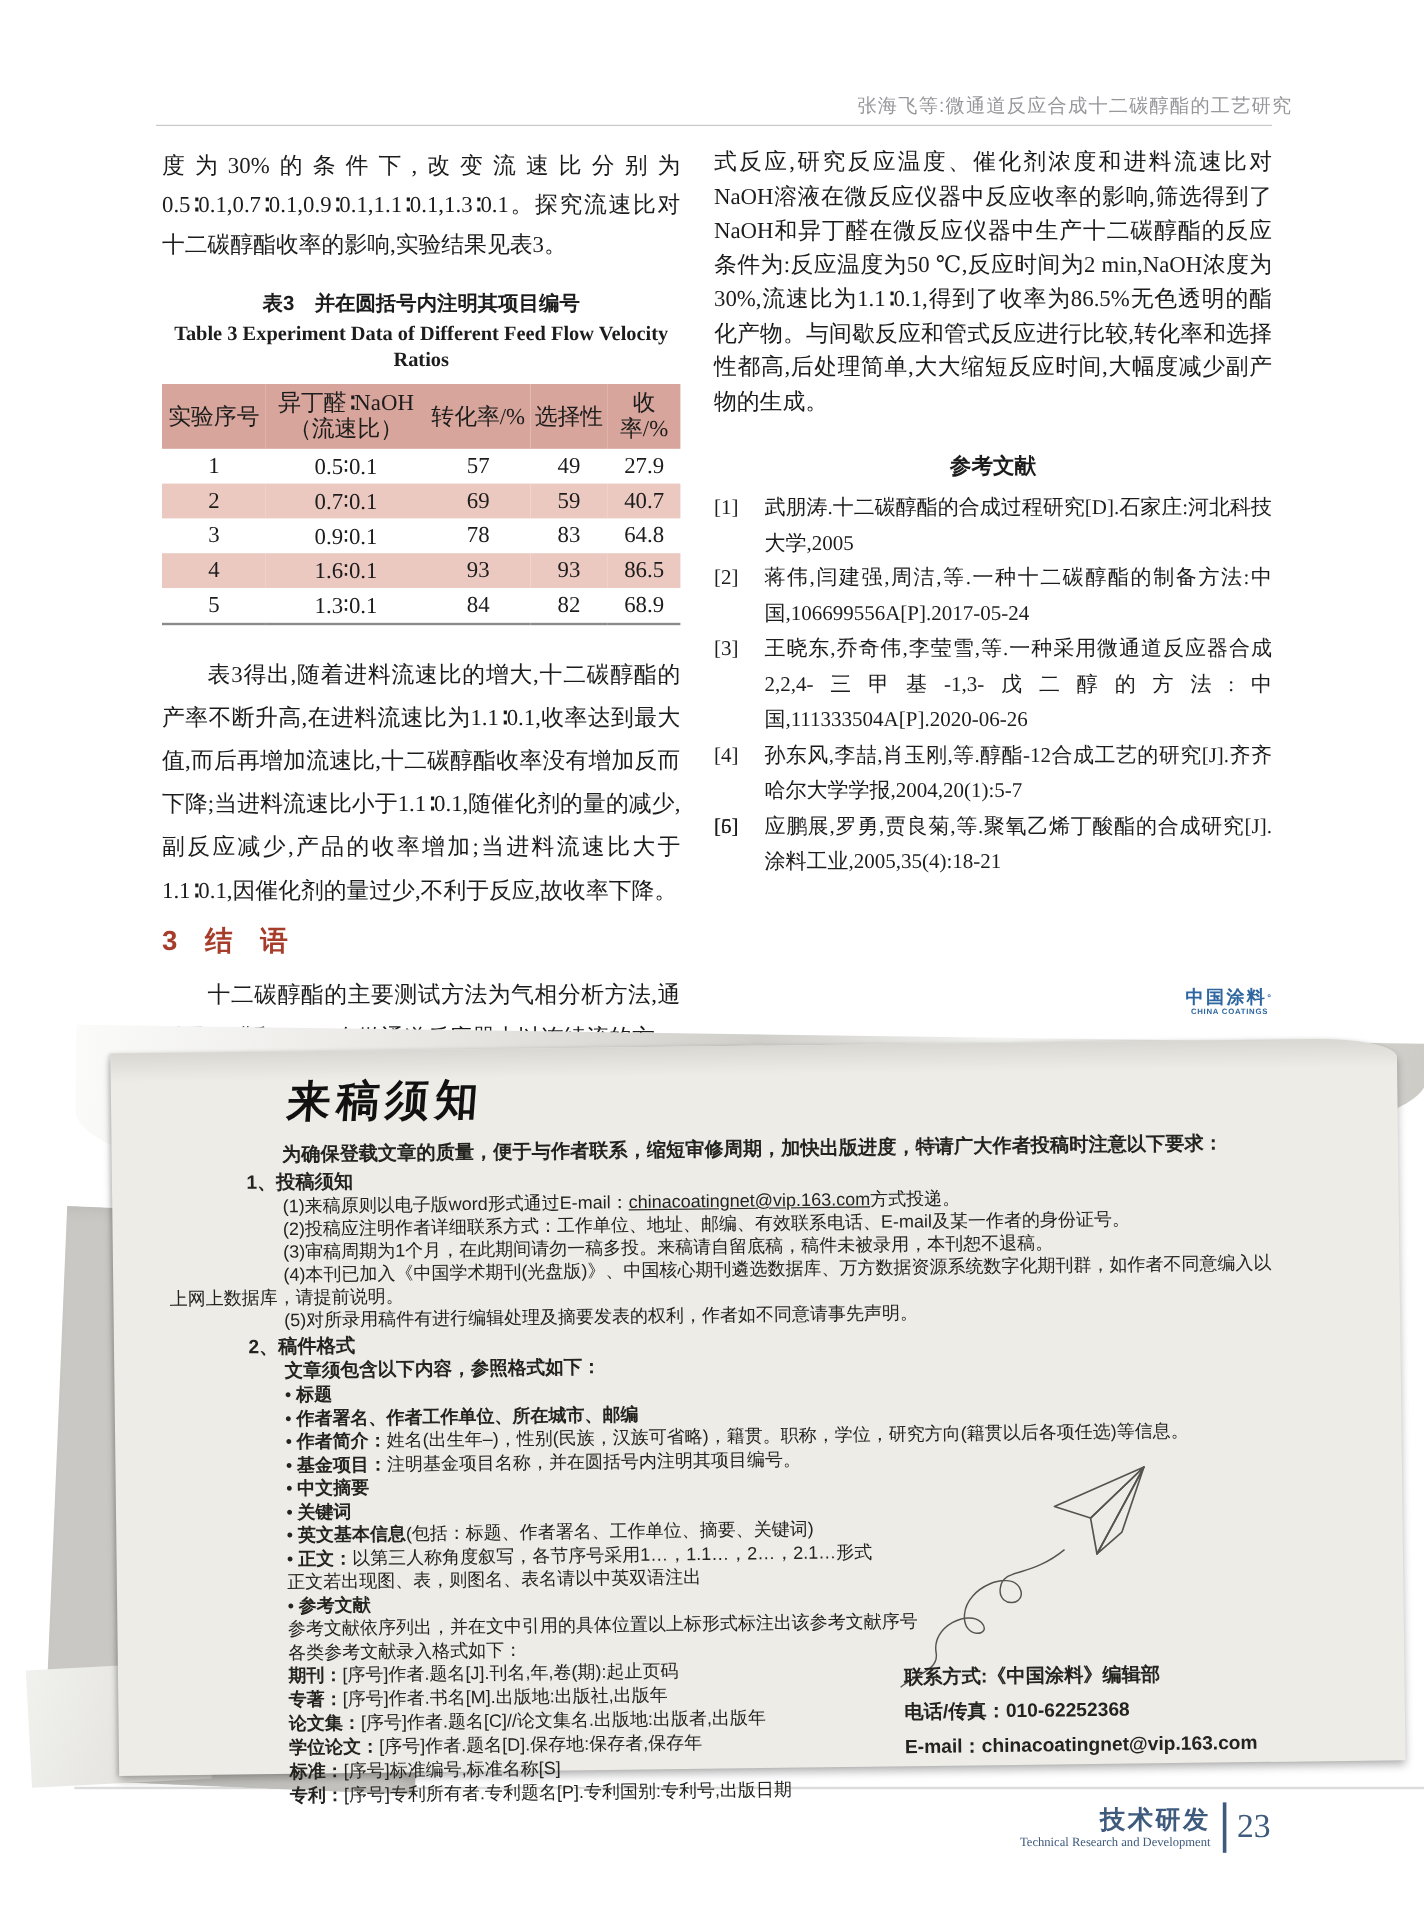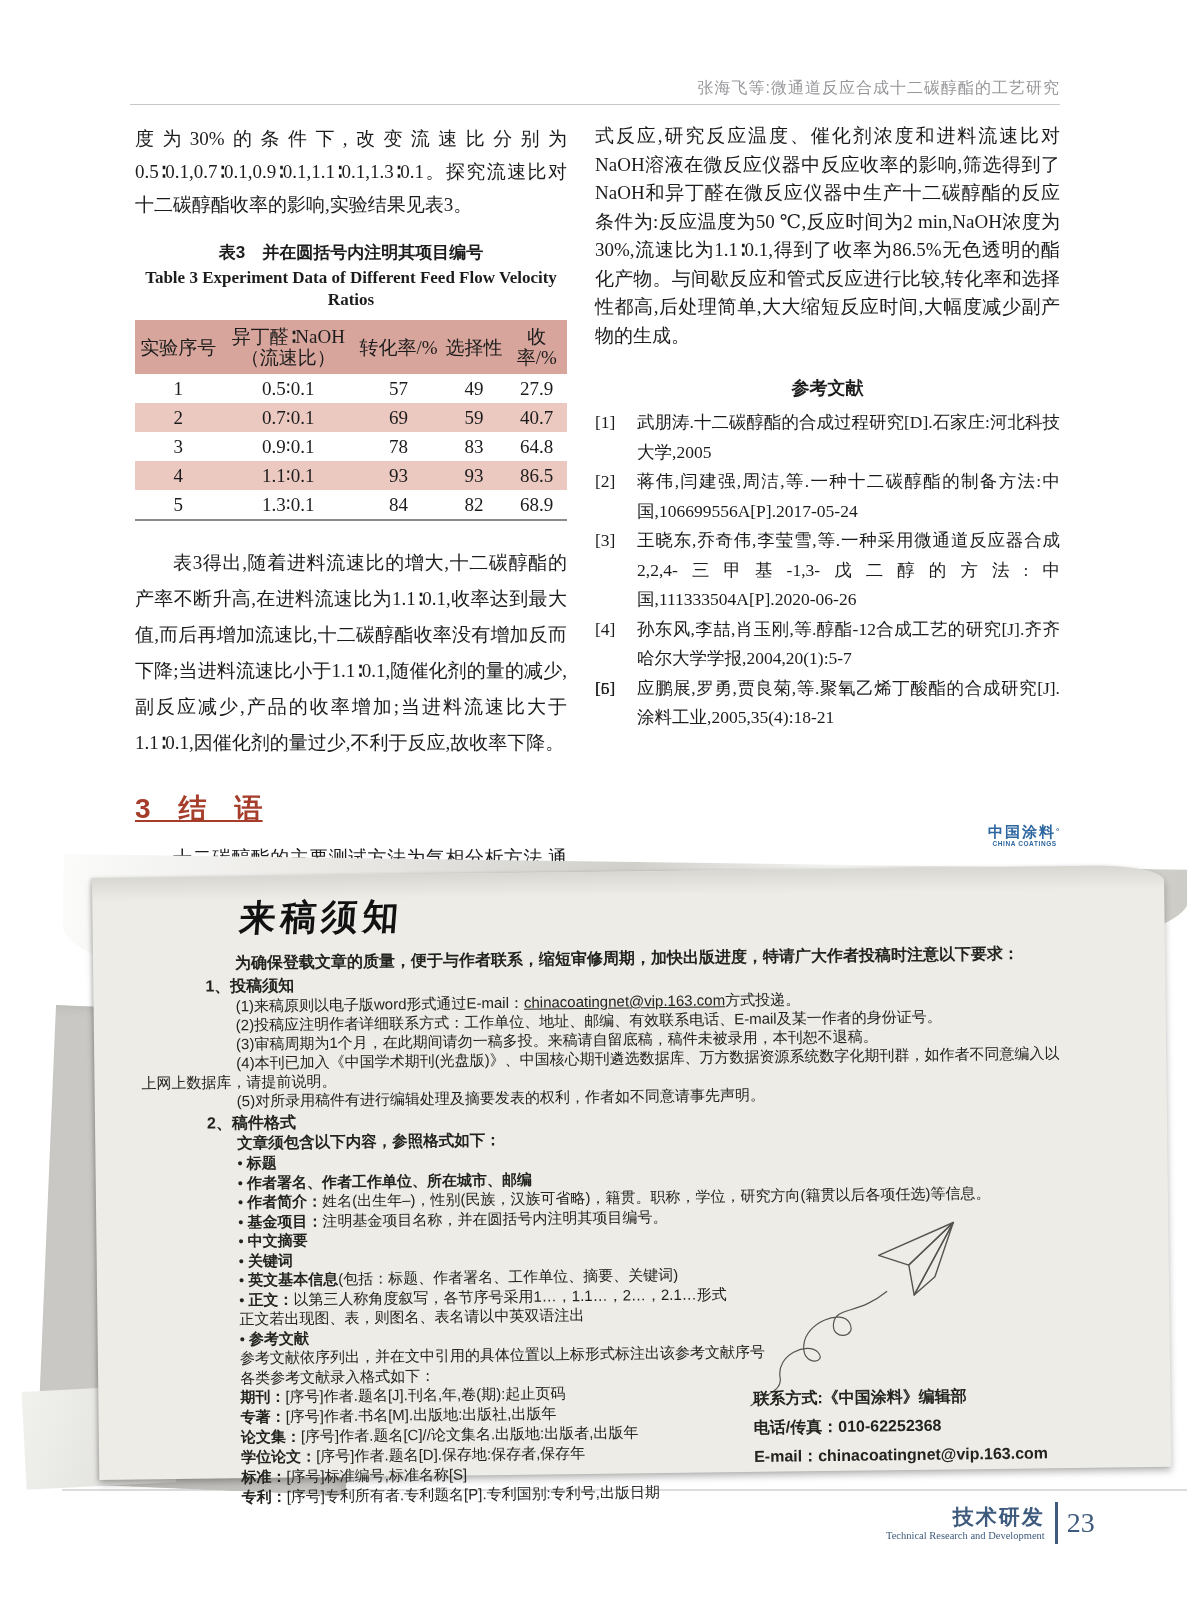--- a/index.html
+++ b/index.html
@@ -1,20 +1,20 @@
 <!DOCTYPE html>
 <html><head>
 <meta charset="utf-8">
 <style>
   html,body{margin:0;padding:0;background:#e8e8e8;}
   .page{position:relative;width:1187px;height:1600px;background:#ffffff;overflow:hidden;
         font-family:"Liberation Serif","DejaVu Serif",serif;color:#1c1c1c;}
 
   
-  .running-title{position:absolute;top:78px;right:127px;font-size:16px;color:#97979b;
+  .running-title{position:absolute;top:78px;right:110px;font-size:16px;color:#97979b;
                  font-family:"Liberation Sans","DejaVu Sans",sans-serif;letter-spacing:1px;}
   .header-rule{position:absolute;top:104px;left:130px;right:127px;height:1px;background:#c8c8c8;}
 
   
   .col-left{position:absolute;left:135px;top:122px;width:432px;}
   .col-right{position:absolute;left:595px;top:122px;width:465px;}
   .para{font-size:19px;line-height:36px;text-align:justify;}
   .para.first{line-height:33px;}
   .indent{text-indent:2em;}
 
@@ -23,22 +23,22 @@
               font-family:"Liberation Sans","DejaVu Sans",sans-serif;}
   .tbl-cap-en{margin-top:3px;text-align:center;font-weight:bold;font-size:17px;line-height:22px;}
   .pre{white-space:pre-line;}
   table.data{width:100%;border-collapse:collapse;margin-top:9px;font-size:19px;}
   table.data th{background:#d7a59b;font-weight:normal;padding:4px 2px;height:46px;
                 vertical-align:middle;text-align:center;line-height:21px;}
   table.data td{text-align:center;height:29px;padding:0 2px;}
   table.data tr.alt td{background:#ebc9c1;}
   table.data tbody{border-bottom:2px solid #8a8a8a;}
 
-  .sec-head{margin-top:29px;color:#a63c2a;font-weight:bold;font-size:28px;
-            font-family:"Liberation Sans","DejaVu Sans",sans-serif;text-decoration:underline;}
+  .sec-head{margin-top:8px;color:#a63c2a;font-weight:bold;font-size:23px;
+            font-family:"Liberation Sans","DejaVu Sans",sans-serif;}
   .p2{margin-top:24px;}
   .p3{margin-top:12px;}
 
   
   .ref-title{margin-top:26px;text-align:center;font-weight:bold;font-size:18px;
              font-family:"Liberation Sans","DejaVu Sans",sans-serif;}
   .refs{margin-top:8px;font-size:17.5px;line-height:29.5px;}
   .ref{position:relative;padding-left:42px;text-align:justify;}
   .ref-num{position:absolute;left:0;top:0;}
 
@@ -83,21 +83,21 @@
 
   .contact{position:absolute;left:655px;top:514px;font-weight:bold;font-size:16px;line-height:29px;}
   .plane-svg{position:absolute;left:640px;top:335px;}
 
   
   .footer-rule{position:absolute;left:62px;top:1489px;width:1125px;height:2px;background:#dcdcdc;}
   .footer-block{position:absolute;left:850px;top:1502px;display:flex;align-items:center;color:#3e5a7c;}
   .footer-txt{text-align:right;margin-right:10px;}
   .footer-zh{font-size:21px;font-weight:bold;letter-spacing:2px;
              font-family:"Liberation Sans","DejaVu Sans",sans-serif;line-height:24px;}
-  .footer-en{font-size:10.5px;line-height:13px;margin-left:36px;}
+  .footer-en{font-size:10.5px;line-height:13px;}
   .footer-bar{width:3px;height:42px;background:#3e5a7c;margin-right:9px;}
   .footer-num{font-size:28px;line-height:42px;}
 </style>
 </head>
 <body>
 
 <div class="page">
 
   <div class="running-title">张海飞等:微通道反应合成十二碳醇酯的工艺研究</div>
   <div class="header-rule"></div>
@@ -135,21 +135,21 @@
         </tr>
         <tr>
           <td>3</td>
           <td>0.9∶0.1</td>
           <td>78</td>
           <td>83</td>
           <td>64.8</td>
         </tr>
         <tr class="alt">
           <td>4</td>
-          <td>1.1∶0.1</td>
+          <td>1.6∶0.1</td>
           <td>93</td>
           <td>93</td>
           <td>86.5</td>
         </tr>
         <tr>
           <td>5</td>
           <td>1.3∶0.1</td>
           <td>84</td>
           <td>82</td>
           <td>68.9</td>

